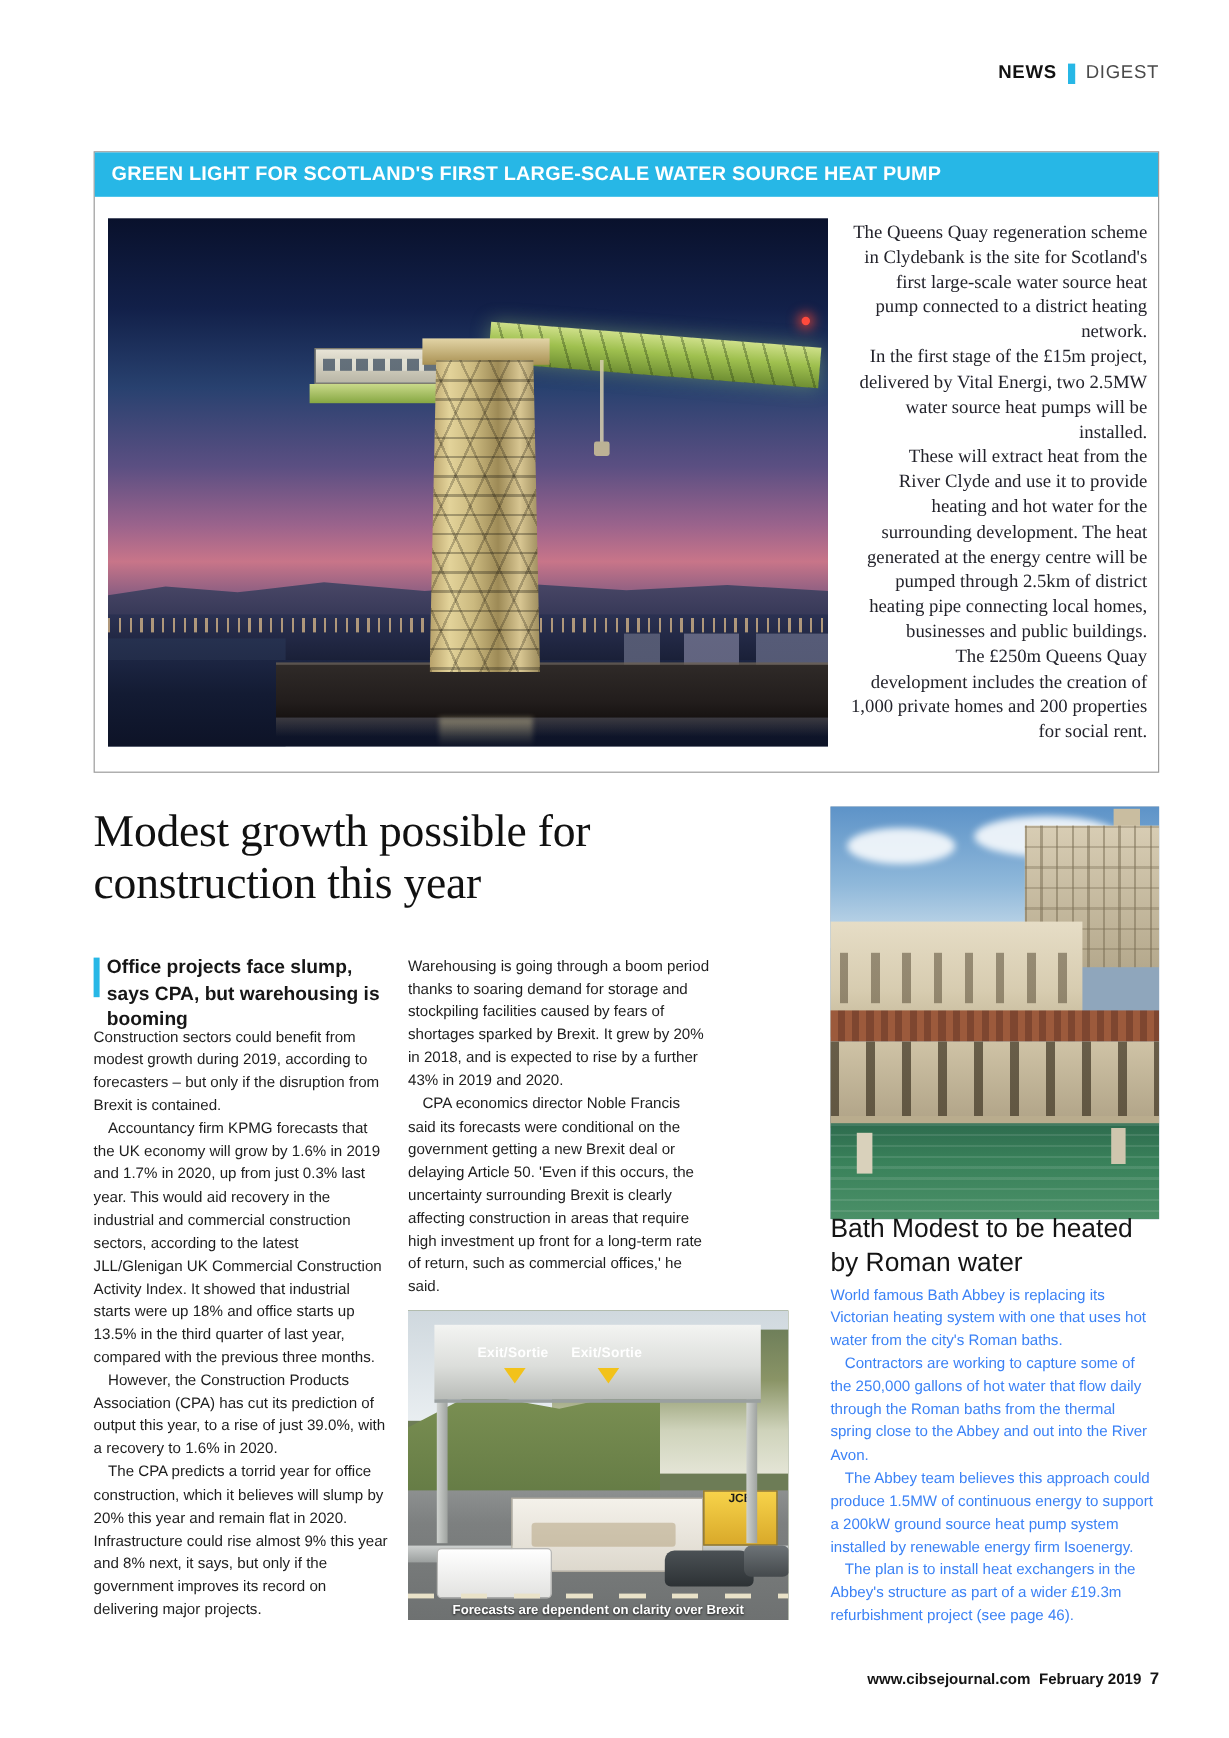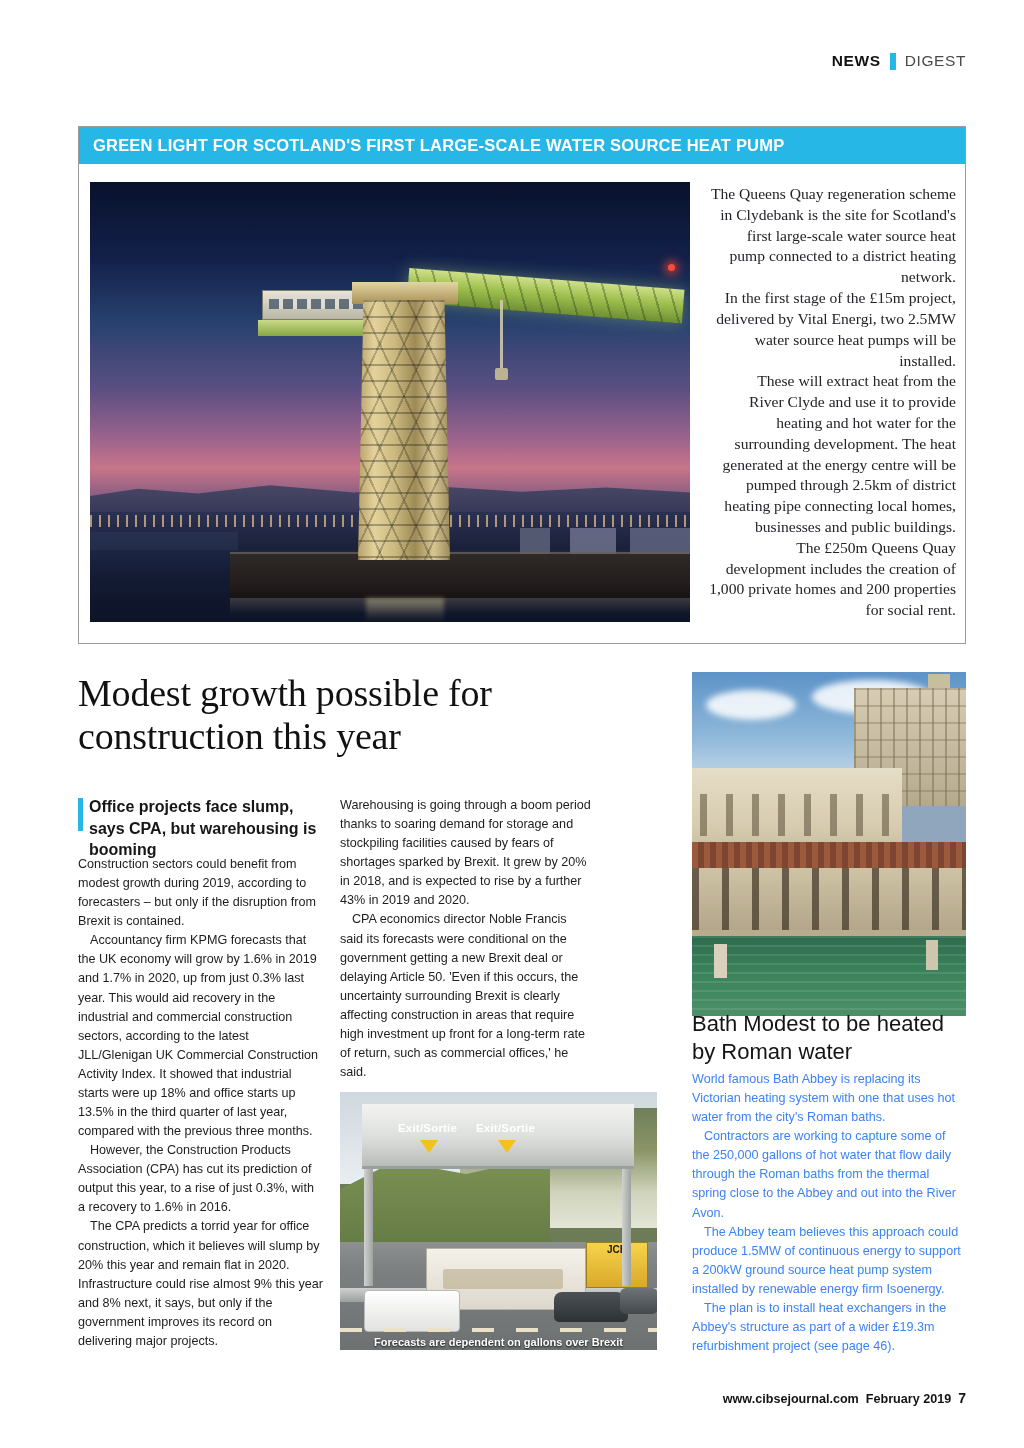--- a/index.html
+++ b/index.html
@@ -676,21 +676,21 @@
     </div>
   </div>
 
   <div class="headline">Modest growth possible for construction this year</div>
 
   <div class="standfirst">Office projects face slump, says CPA, but warehousing is booming</div>
 
   <div class="col col1">
     <p>Construction sectors could benefit from modest growth during 2019, according to forecasters – but only if the disruption from Brexit is contained.</p>
     <p>Accountancy firm KPMG forecasts that the UK economy will grow by 1.6% in 2019 and 1.7% in 2020, up from just 0.3% last year. This would aid recovery in the industrial and commercial construction sectors, according to the latest JLL/Glenigan UK Commercial Construction Activity Index. It showed that industrial starts were up 18% and office starts up 13.5% in the third quarter of last year, compared with the previous three months.</p>
-    <p>However, the Construction Products Association (CPA) has cut its prediction of output this year, to a rise of just 0.3%, with a recovery to 1.6% in 2016.</p>
+    <p>However, the Construction Products Association (CPA) has cut its prediction of output this year, to a rise of just 39.0%, with a recovery to 1.6% in 2020.</p>
     <p>The CPA predicts a torrid year for office construction, which it believes will slump by 20% this year and remain flat in 2020. Infrastructure could rise almost 9% this year and 8% next, it says, but only if the government improves its record on delivering major projects.</p>
   </div>
 
   <div class="col col2">
     <p>Warehousing is going through a boom period thanks to soaring demand for storage and stockpiling facilities caused by fears of shortages sparked by Brexit. It grew by 20% in 2018, and is expected to rise by a further 43% in 2019 and 2020.</p>
     <p>CPA economics director Noble Francis said its forecasts were conditional on the government getting a new Brexit deal or delaying Article 50. 'Even if this occurs, the uncertainty surrounding Brexit is clearly affecting construction in areas that require high investment up front for a long-term rate of return, such as commercial offices,' he said.</p>
   </div>
 
   <div class="brexit-photo">
     <div class="bx-sky"></div>
@@ -705,21 +705,21 @@
     <div class="bx-van"></div>
     <div class="bx-post p1"></div>
     <div class="bx-post p2"></div>
     <div class="bx-gantry">
       <div class="bx-sign one">Exit/Sortie</div>
       <div class="bx-sign two">Exit/Sortie</div>
       <div class="bx-arrow one"></div>
       <div class="bx-arrow two"></div>
     </div>
     <div class="bx-lines"></div>
-    <div class="bx-caption">Forecasts are dependent on gallons over Brexit</div>
+    <div class="bx-caption">Forecasts are dependent on clarity over Brexit</div>
   </div>
 
   <div class="bath-photo">
     <div class="ba-sky"></div>
     <div class="ba-cloud c1"></div>
     <div class="ba-cloud c2"></div>
     <div class="ba-cloud c3"></div>
     <div class="ba-spire"></div>
     <div class="ba-abbey"></div>
     <div class="ba-terrace"></div>

